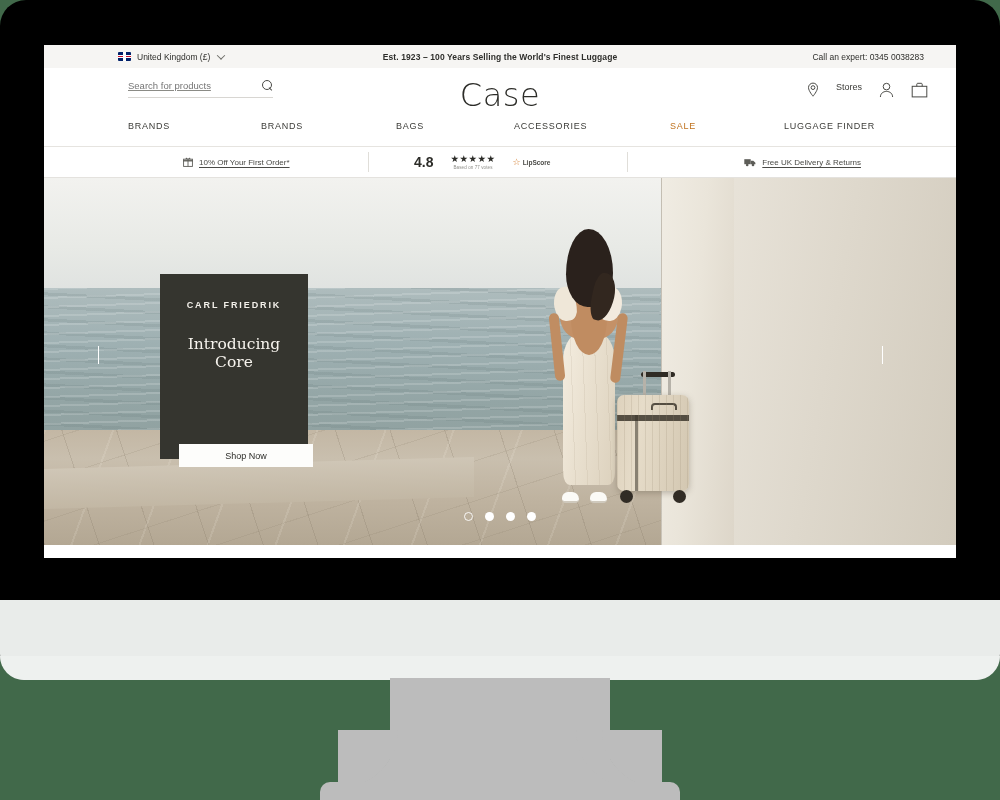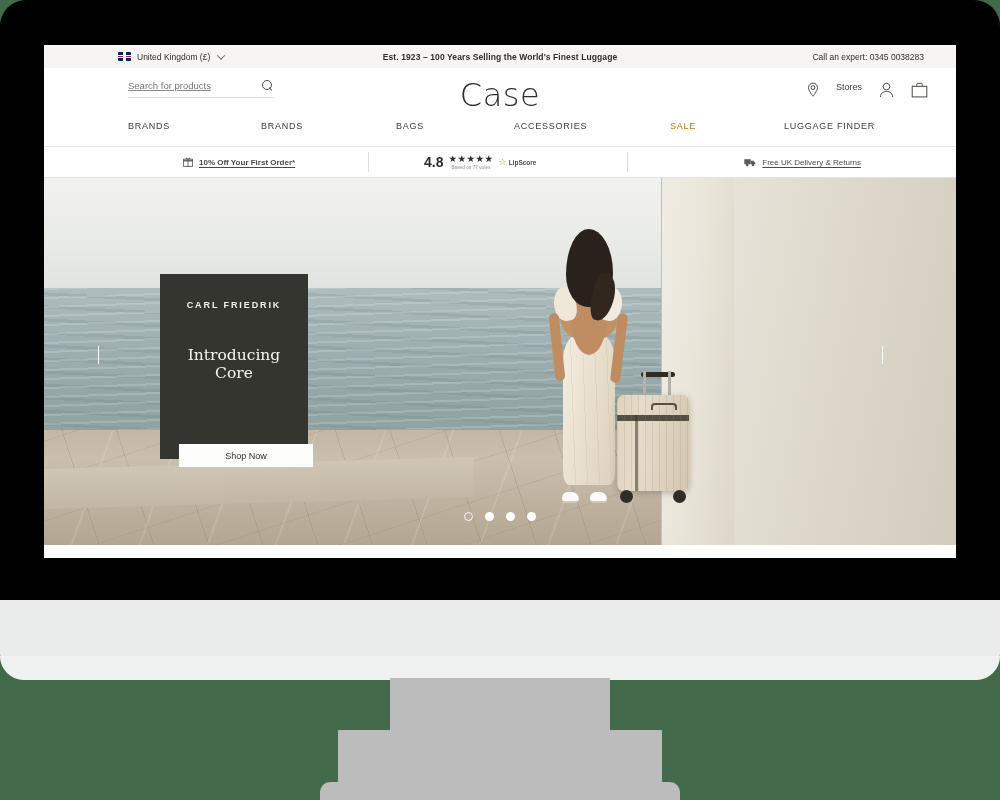--- a/index.html
+++ b/index.html
@@ -167,27 +167,27 @@
     height: 31px; background: #fff;
     border-bottom: 1px solid #e4e2de;
     display: flex; align-items: center; position: relative;
   }
   .usp-item { display: flex; align-items: center; gap: 6px; }
   .usp-text {
     font-size: 8px; color: #4a4a46;
     text-decoration: underline; text-underline-offset: 2px;
     cursor: pointer;
   }
-  #usp-left { position: absolute; left: 139px; font-weight: bold; }
+  #usp-left { position: absolute; left: 139px; }
   #usp-right { position: absolute; right: 95px; }
   #usp-divider-1 { position: absolute; left: 324px; width: 1px; height: 20px; background: #e0ded9; }
   #usp-divider-2 { position: absolute; left: 583px; width: 1px; height: 20px; background: #e0ded9; }
   #rating-block {
-    position: absolute; left: 380px;
-    display: flex; align-items: center; gap: 5px;
+    position: absolute; left: 370px;
+    display: flex; align-items: center; gap: 17px;
   }
   .rating-score { font-size: 14px; font-weight: bold; color: #2c2c28; }
   .rating-stars { font-size: 9.5px; color: #2c2c28; letter-spacing: .5px; line-height: 1; }
   .rating-votes { font-size: 4.5px; color: #8d8d88; margin-top: 1px; letter-spacing: .1px; }
   .lipscore { display: flex; align-items: center; gap: 2px; }
   .lipscore-star { color: #d0721e; font-size: 9px; }
   .lipscore-name { font-size: 6.5px; font-weight: bold; color: #4b4b47; }
   .icon-gift { width: 10px; height: 10px; }
   .icon-truck { width: 12px; height: 9px; }
 
@@ -363,21 +363,21 @@
     position: absolute; left: 116px; top: 96px;
     width: 148px; padding: 26px 18px 0;
     background: #35352f;
     text-align: center;
     height: 185px;
   }
   #hero-card-brand {
     font-size: 9px; letter-spacing: 1.9px; color: #f3f0ea; font-weight: bold;
   }
   #hero-card-title {
-    margin-top: 36px;
+    margin-top: 25px;
     font-family: "DejaVu Serif", serif;
     font-size: 15.5px; color: #f7f4ee; font-weight: normal;
   }
   #hero-card-sub {
     margin-top: 12px;
     font-size: 8.5px; line-height: 1.65; color: #e6e2da;
   }
   #hero-cta {
     position: absolute; left: 135px; top: 266px;
     width: 134px; height: 23px;

